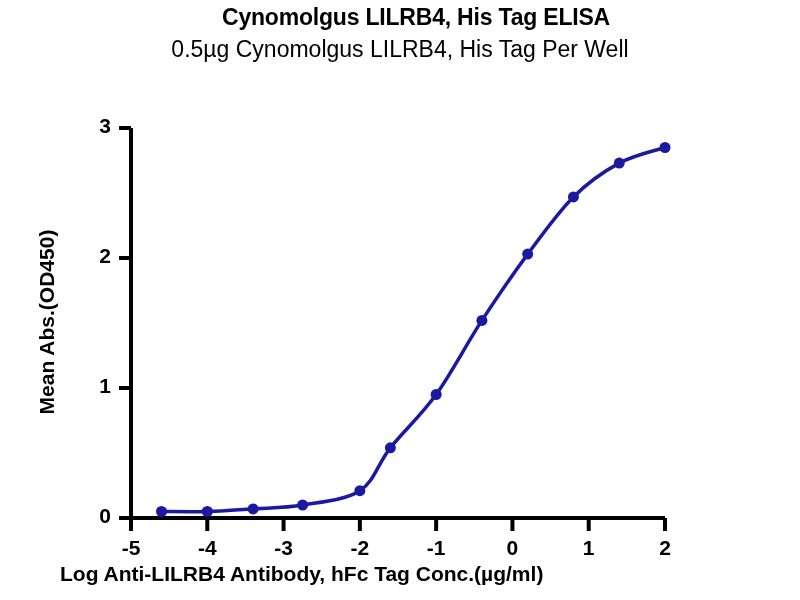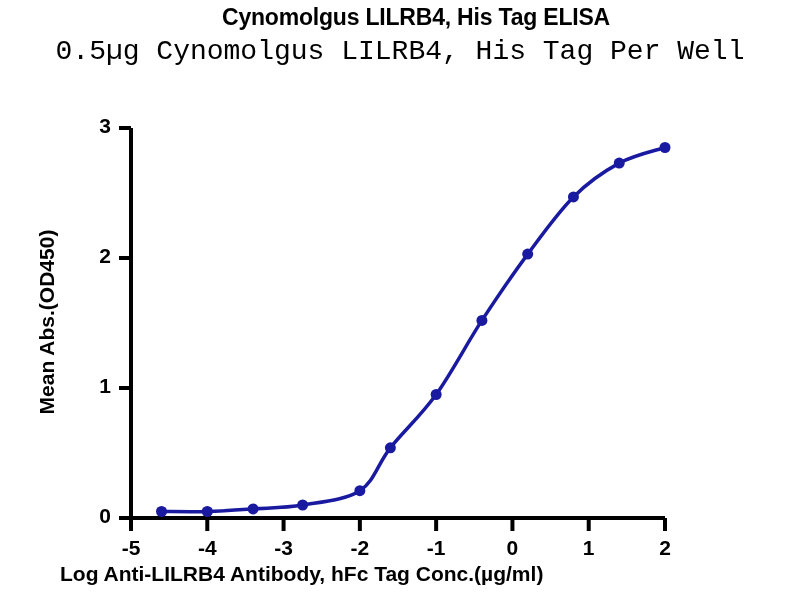--- a/index.html
+++ b/index.html
@@ -32,24 +32,23 @@
     letter-spacing: -0.2px;
     white-space: nowrap;
     padding-left: 16px;
   }
   .subtitle {
     position: absolute;
     left: 0;
     top: 36px;
     width: 800px;
     text-align: center;
-    font-size: 28px;
+    font-size: 23px;
     font-weight: normal;
     white-space: nowrap;
-    font-family: Liberation Mono, monospace;
   }
   .ylabel {
     position: absolute;
     left: -118px;
     top: 310px;
     width: 330px;
     text-align: center;
     font-size: 21px;
     font-weight: bold;
     transform: rotate(-90deg);

